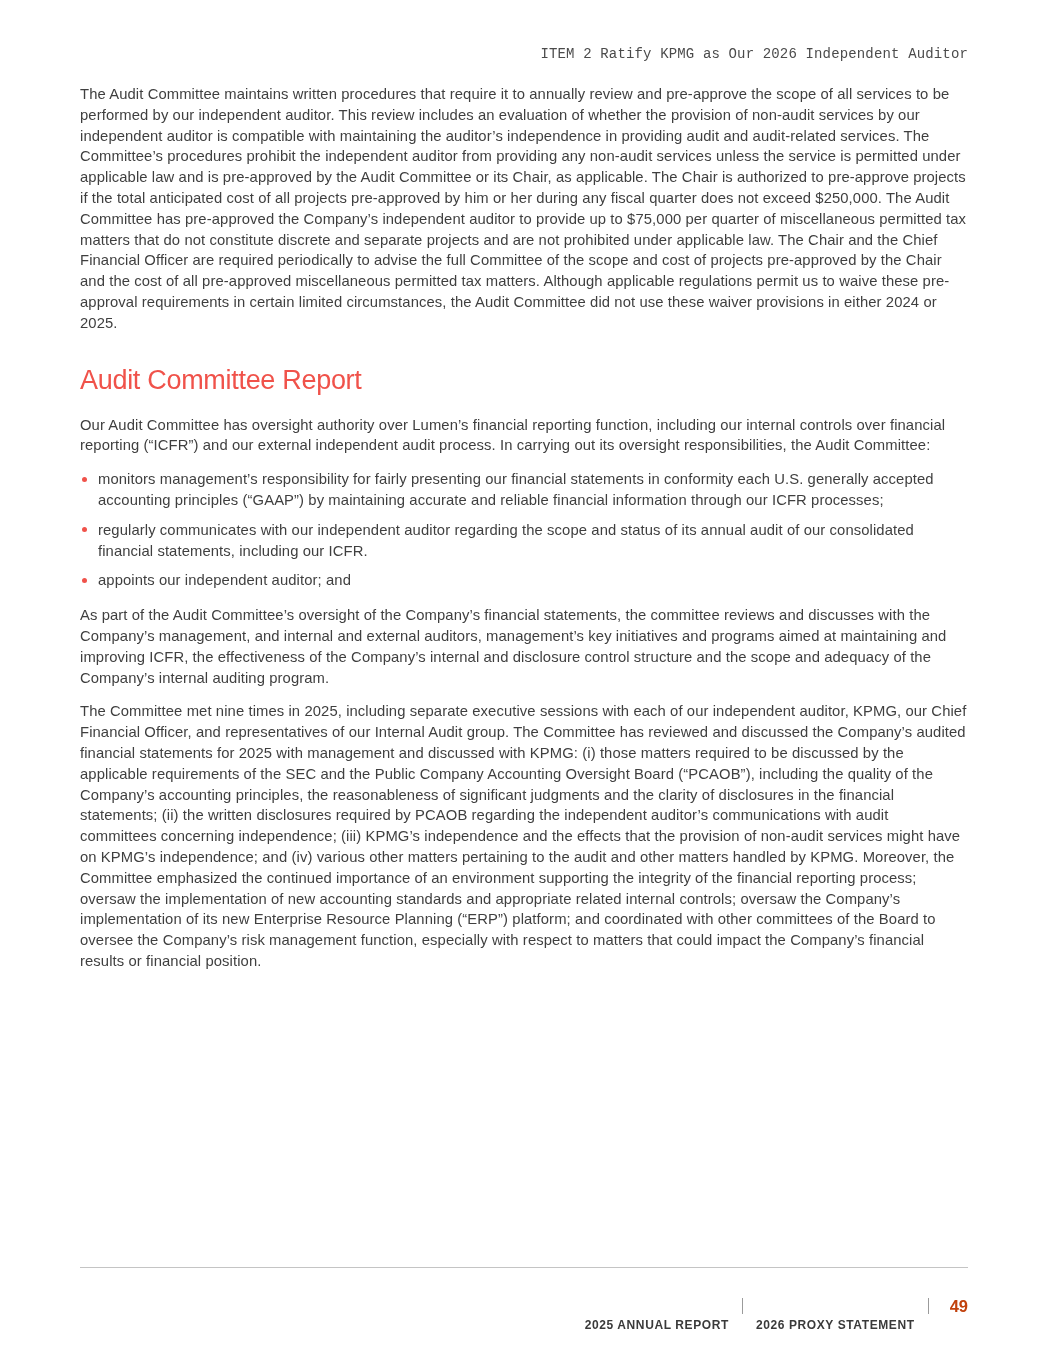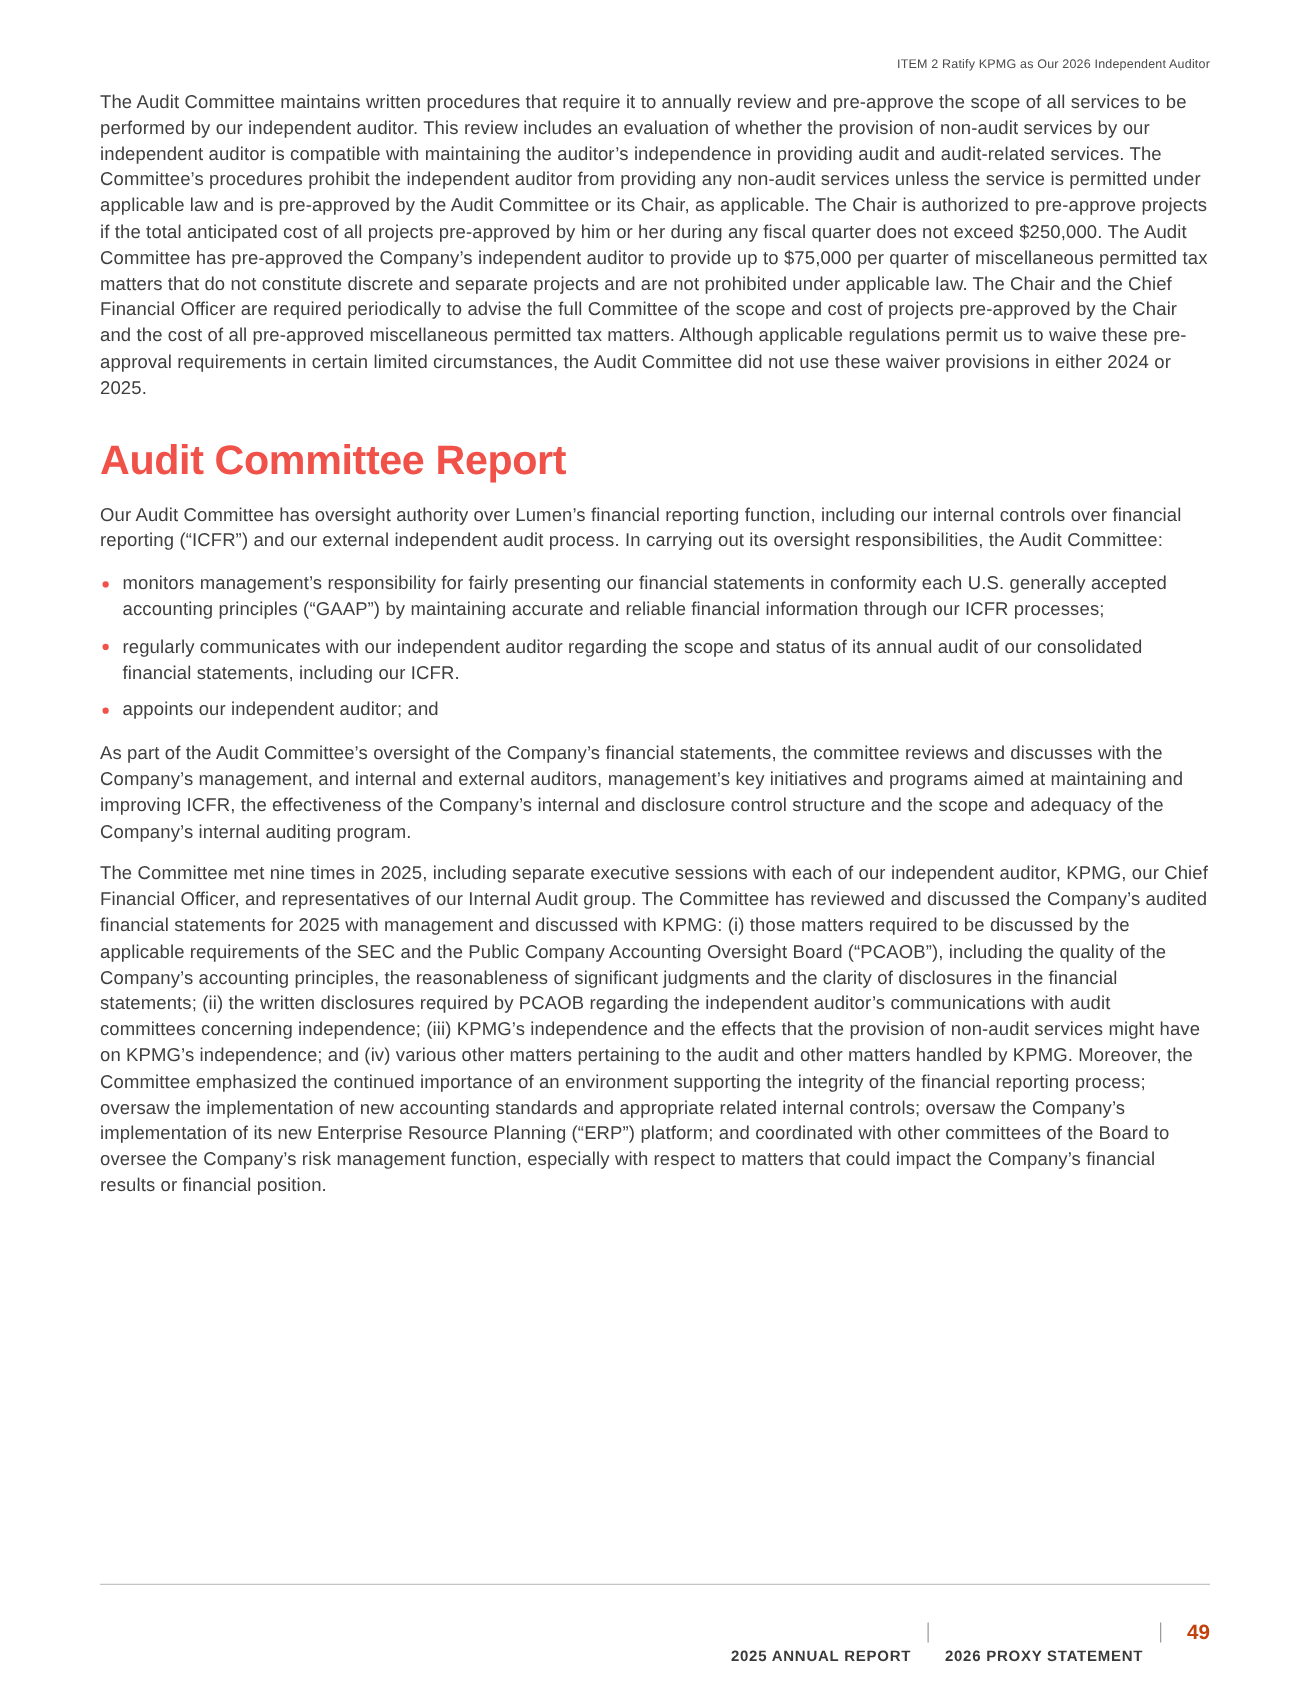--- a/index.html
+++ b/index.html
@@ -13,41 +13,42 @@
     width: 1048px;
     height: 1365px;
     background: #ffffff;
     overflow: hidden;
     margin: 0 auto;
   }
   .running-header {
     position: absolute;
     top: 46px;
     right: 80px;
-    font-size: 10px;
+    font-size: 14px;
     letter-spacing: 0.15px;
     color: var(--muted, #4b4b4b);
+    font-family: Liberation Mono, monospace;
   }
   .content {
     position: absolute;
-    top: 72px;
+    top: 84px;
     left: 80px;
     right: 80px;
   }
   .body {
     font-size: 14.8px;
     line-height: 20.8px;
     letter-spacing: 0.1px;
     color: var(--body, #3f3f3f);
   }
   p.para { margin-bottom: 13px; }
   h1.section-title {
-    font-size: 33px;
+    font-size: 27px;
     line-height: 38px;
-    font-weight: bold;
+    font-weight: normal;
     letter-spacing: -0.3px;
     color: var(--accent, #f0524a);
     margin: 27px 0 16px 0;
   }
   ul.bullets {
     list-style: none;
     margin: 2px 0 14px 0;
   }
   ul.bullets li {
     position: relative;

